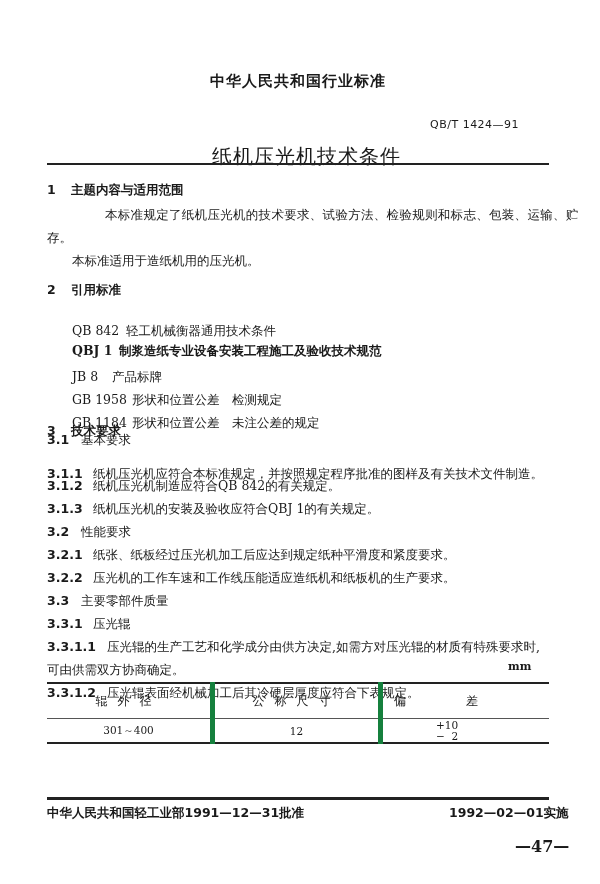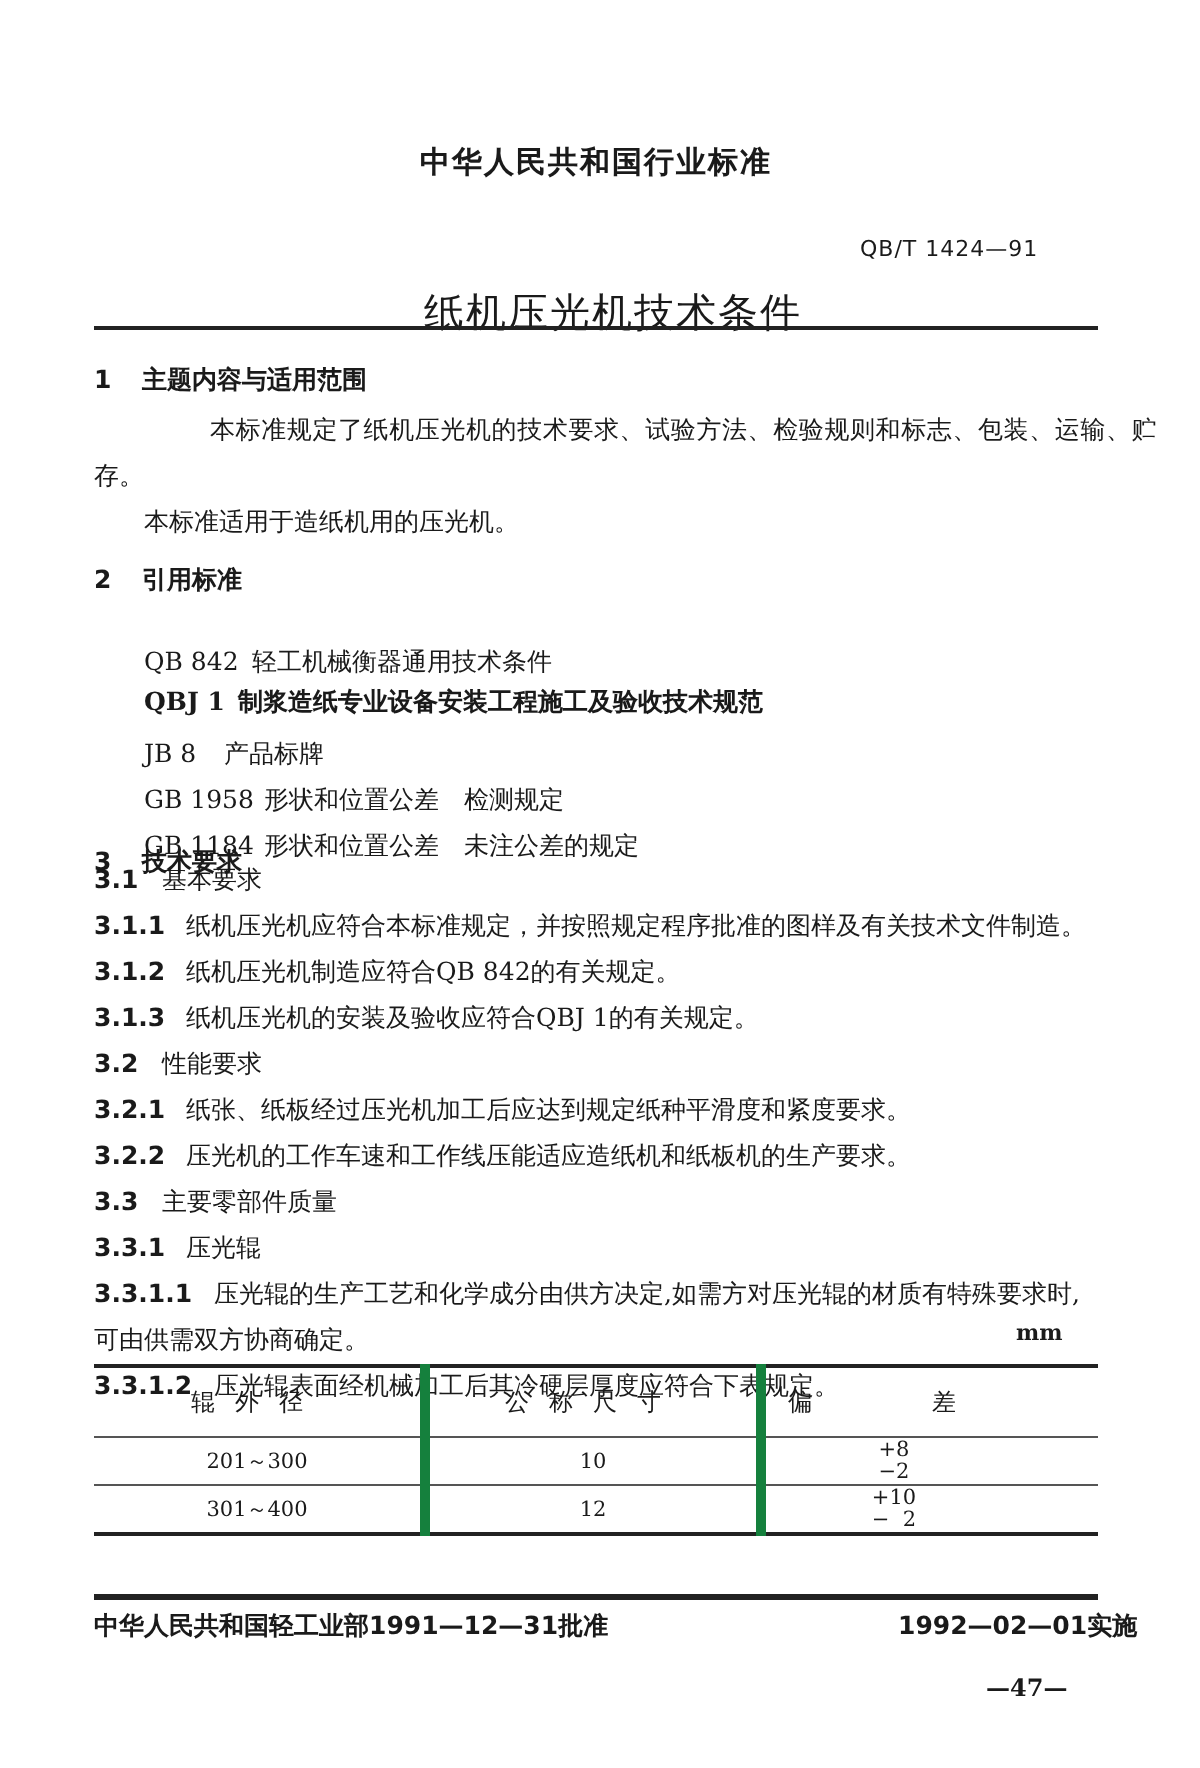--- a/index.html
+++ b/index.html
@@ -31,21 +31,21 @@
     border-bottom: 1px solid #555; text-align: center; padding: 0; font-weight: normal;
   }
   table.spec th + th, table.spec td + td { border-left: 5px solid #15803d; }
   table.spec th { height: 34px; font-size: 12px; letter-spacing: 10px; }
   table.spec td { height: 23px; }
   table.spec tr:last-child td { border-bottom: none; }
   .dev { display: inline-block; text-align: left; line-height: 11px; font-size: 10.5px; margin-left: -38px; }
   .rule-bottom { position: absolute; left: 47px; top: 797px; width: 502px; height: 3px; background: #222; }
   .footer-left { left: 47px; top: 805px; font-size: 12.5px; font-weight: bold; }
   .footer-right { left: 449px; top: 805px; font-size: 12.5px; font-weight: bold; }
-  .page-num { left: 493px; top: 837px; font-size: 12px; font-weight: bold; }
+  .page-num { left: 515px; top: 837px; font-size: 16px; font-weight: bold; }
 </style>
 </head>
 <body>
 
 <div class="abs sans header-org">中华人民共和国行业标准</div>
 <div class="abs sans std-code">QB/T 1424—91</div>
 <div class="abs sans doc-title">纸机压光机技术条件</div>
 <div class="rule-top"></div>
 
 <div class="abs sans h1" style="left:47px; top:182px;">
@@ -75,21 +75,21 @@
 </div>
 
 <div class="abs sans h1" style="left:47px; top:423px;">
   <span class="num">3</span><span>技术要求</span>
 </div>
 
 <div class="abs clause" style="left:47px; top:433px; top:432px;">
   <span class="num" style="width:34px;">3.1</span><span>基本要求</span>
 </div>
 <div class="abs clause" style="left:47px; top:455px;">
-  <span class="num" style="width:46px;">3.1.1</span><span>纸机压光机应符合本标准规定，并按照规定程序批准的图样及有关技术文件制造。</span>
+  <span class="num" style="width:46px;margin-top:11px;">3.1.1</span><span>纸机压光机应符合本标准规定，并按照规定程序批准的图样及有关技术文件制造。</span>
 </div>
 <div class="abs clause" style="left:47px; top:478px;">
   <span class="num" style="width:46px;">3.1.2</span><span>纸机压光机制造应符合QB 842的有关规定。</span>
 </div>
 <div class="abs clause" style="left:47px; top:501px;">
   <span class="num" style="width:46px;">3.1.3</span><span>纸机压光机的安装及验收应符合QBJ 1的有关规定。</span>
 </div>
 <div class="abs clause" style="left:47px; top:524px;">
   <span class="num" style="width:34px;">3.2</span><span>性能要求</span>
 </div>
@@ -120,27 +120,20 @@
 <table class="spec" style="top:682px;">
   <thead>
     <tr>
       <th style="width:163px;">辊外径</th>
       <th style="width:163px;">公称尺寸</th>
       <th style="letter-spacing:60px;">偏差</th>
     </tr>
   </thead>
   <tbody>
     <tr>
-      <td>201～300</td>
-      <td>10</td>
-      <td>
-        <span class="dev"><span>+8</span><br><span>−2</span></span>
-      </td>
-    </tr>
-    <tr>
       <td>301～400</td>
       <td>12</td>
       <td>
         <span class="dev" style="white-space:pre;"><span>+10</span><br><span>−  2</span></span>
       </td>
     </tr>
   </tbody>
 </table>
 
 <div class="rule-bottom"></div>

